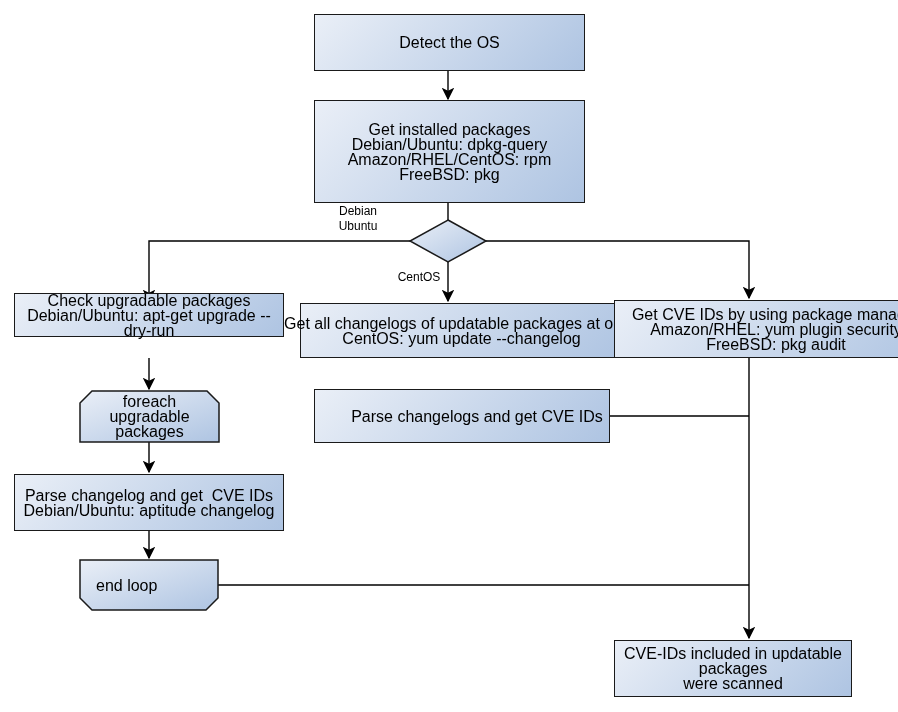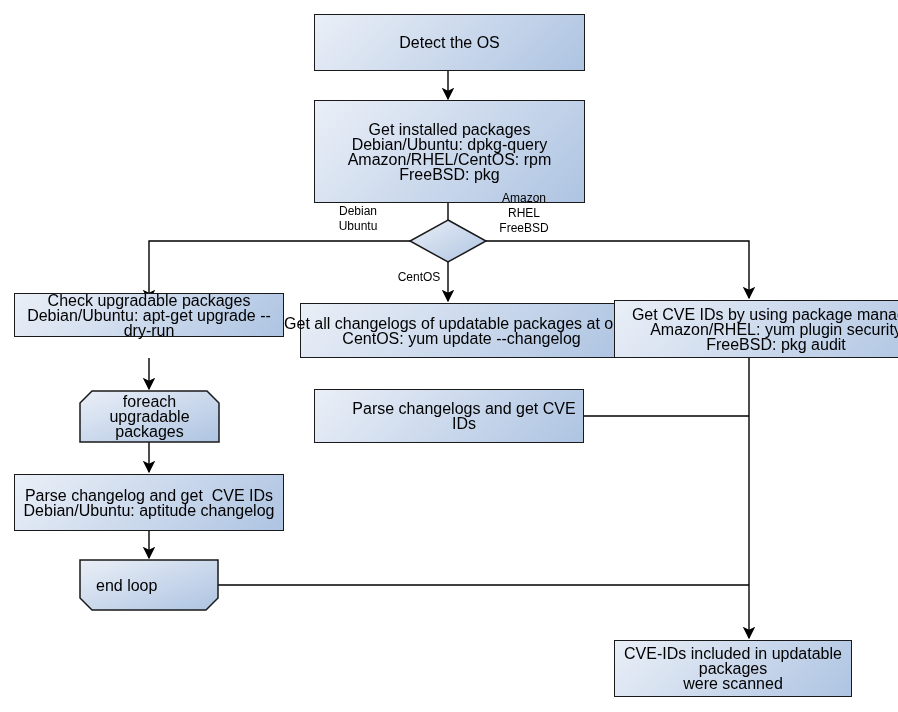--- a/index.html
+++ b/index.html
@@ -113,21 +113,21 @@
   <div class="node" style="left:14px; top:474px; width:270px; height:57px;">
     <span class="node-text">Parse changelog and get  CVE IDs
 Debian/Ubuntu: aptitude changelog</span>
   </div>
 
   <div class="node" style="left:300px; top:303px; width:323px; height:55px;">
     <span class="node-text" style="white-space:pre;">Get all changelogs of updatable packages at once
 CentOS: yum update --changelog</span>
   </div>
 
-  <div class="node" style="left:314px; top:389px; width:270px; height:54px;padding-left:30px;">
+  <div class="node" style="left:314px; top:389px; width:296px; height:54px;padding-left:30px;">
     <span class="node-text">Parse changelogs and get CVE IDs</span>
   </div>
 
   <div class="node" style="left:614px; top:300px; width:324px; height:58px;">
     <span class="node-text">Get CVE IDs by using package manager
 Amazon/RHEL: yum plugin security
 FreeBSD: pkg audit</span>
   </div>
 
   <div class="node" style="left:614px; top:640px; width:238px; height:57px;">
@@ -140,19 +140,16 @@
 upgradable  packages</span>
   </div>
 
   <div class="shape-text" style="left:96px; top:560px; width:148px; height:50px;">
     <span class="node-text">end loop</span>
   </div>
 
   <div class="edge-label" style="left:316px; top:204px; width:84px;">Debian
 Ubuntu</div>
 
-  <div class="edge-label" style="left:482px; top:191px; width:84px;">Amazon
-RHEL
-FreeBSD</div>
 
   <div class="edge-label" style="left:387px; top:270px; width:64px;">CentOS</div>
 
 </div>
 
 </body></html>

